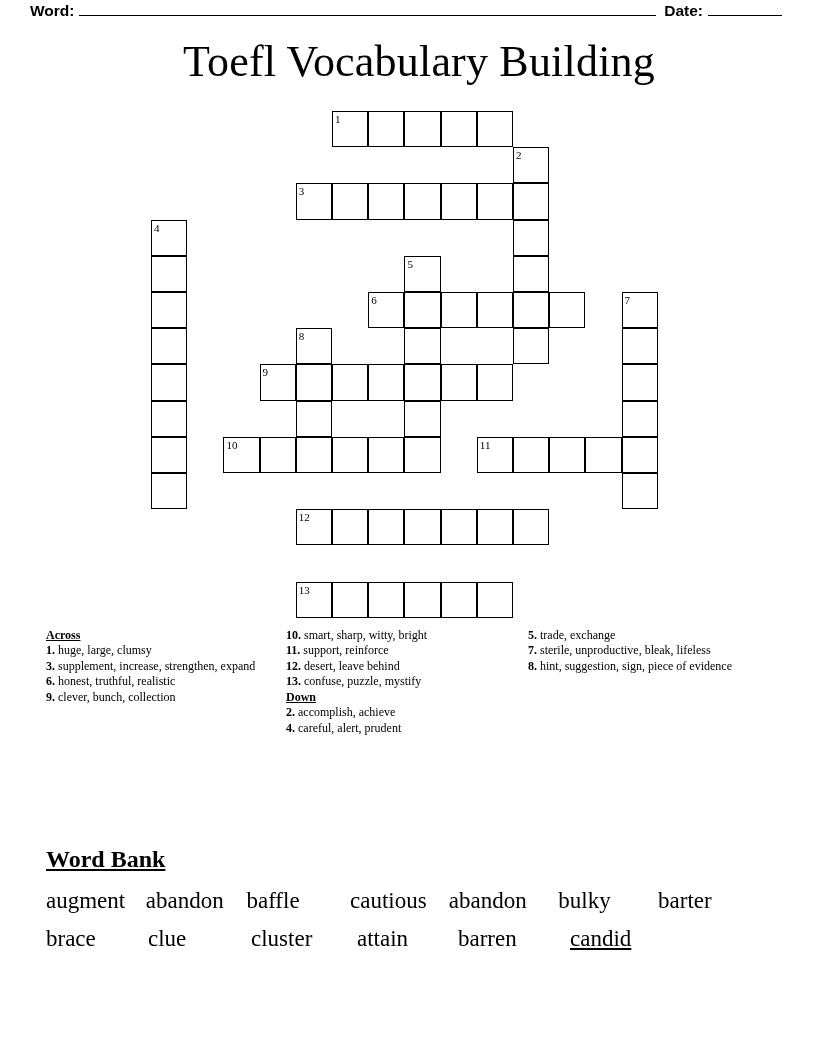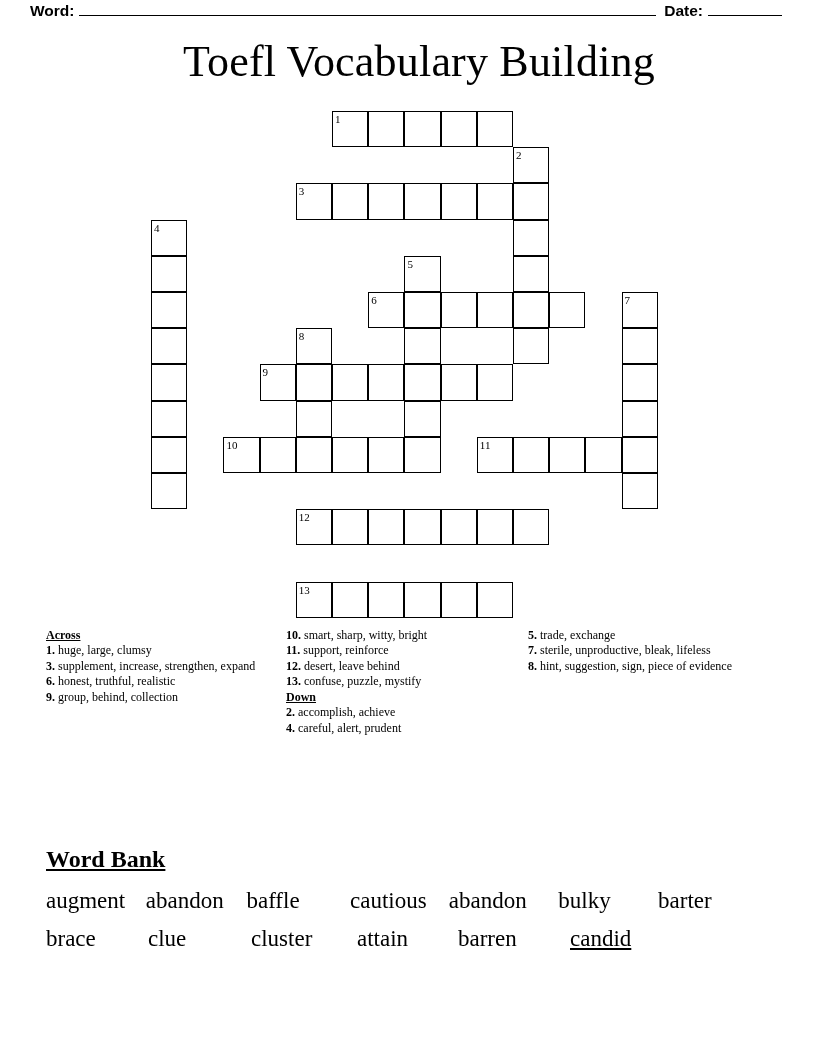--- a/index.html
+++ b/index.html
@@ -238,21 +238,21 @@
     <div class="cw-num" style="left: 298.8px; top: 584.6px;">13</div>
   </div>
 
 <div class="clues">
 
   <div class="clue-col c1">
     <span class="clue-heading">Across</span>
     <span class="clue-item"><span class="cnum">1.</span> <span>huge, large, clumsy</span></span>
     <span class="clue-item"><span class="cnum">3.</span> <span>supplement, increase, strengthen, expand</span></span>
     <span class="clue-item"><span class="cnum">6.</span> <span>honest, truthful, realistic</span></span>
-    <span class="clue-item"><span class="cnum">9.</span> <span>group, behind, collection</span></span>
+    <span class="clue-item"><span class="cnum">9.</span> <span>clever, bunch, collection</span></span>
   </div>
 
   <div class="clue-col c2">
     <span class="clue-item"><span class="cnum">10.</span> <span>smart, sharp, witty, bright</span></span>
     <span class="clue-item"><span class="cnum">11.</span> <span>support, reinforce</span></span>
     <span class="clue-item"><span class="cnum">12.</span> <span>desert, leave behind</span></span>
     <span class="clue-item"><span class="cnum">13.</span> <span>confuse, puzzle, mystify</span></span>
     <span class="clue-heading">Down</span>
     <span class="clue-item"><span class="cnum">2.</span> <span>accomplish, achieve</span></span>
     <span class="clue-item"><span class="cnum">4.</span> <span>careful, alert, prudent</span></span>

